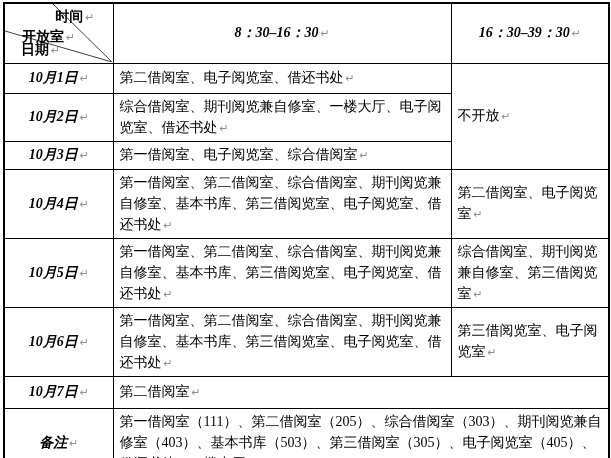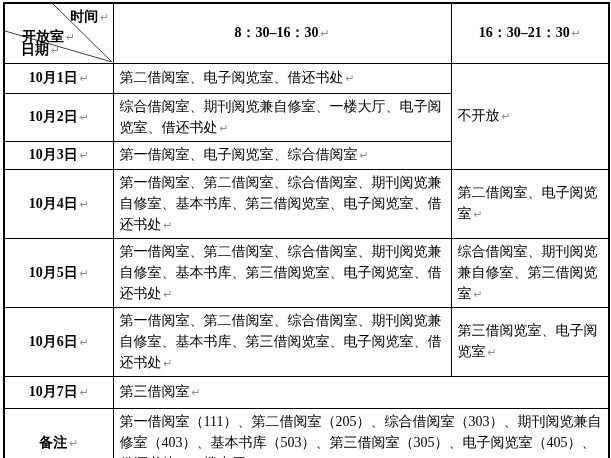--- a/index.html
+++ b/index.html
@@ -26,21 +26,21 @@
     border: 2px solid #000000;
     font-size: 14px;
     line-height: 21px;
   }
   table.schedule td {
     border: 1px solid #000000;
     padding: 2px 6px;
     vertical-align: middle;
     overflow: hidden;
   }
-  td.center { text-align: center; }
+  td.center { text-align: center; font-style: italic; }
   td.left   { text-align: left; }
   .bold     { font-weight: bold; }
   
   .pm {
     color: #909090;
     font-size: 11px;
     margin-left: 2px;
     font-family: "DejaVu Sans", sans-serif;
     font-weight: normal;
   }
@@ -49,21 +49,21 @@
     position: relative;
     padding: 0;
   }
   td.corner svg {
     position: absolute;
     left: 0; top: 0;
     width: 107px; height: 58px;
   }
   .corner-time {
     position: absolute;
-    top: 2px; right: 3px;
+    top: 2px; right: 18px;
     font-weight: bold;
     white-space: nowrap;
   }
   .corner-room {
     position: absolute;
     top: 22px; left: 17px;
     font-weight: bold;
     white-space: nowrap;
   }
   .corner-date {
@@ -89,21 +89,21 @@
       <td class="corner">
         <svg viewBox="0 0 107 58">
           <line x1="107" y1="58" x2="48" y2="0" stroke="#404040" stroke-width="1"></line>
           <line x1="107" y1="58" x2="0" y2="27" stroke="#404040" stroke-width="1"></line>
         </svg>
         <span class="corner-time"><span>时间</span><span class="pm">↵</span></span>
         <span class="corner-room"><span>开放室</span><span class="pm">↵</span></span>
         <span class="corner-date"><span>日期</span><span class="pm">↵</span></span>
       </td>
       <td class="center bold"><span>8：30–16：30</span><span class="pm">↵</span></td>
-      <td class="center bold"><span>16：30–21：30</span><span class="pm">↵</span></td>
+      <td class="center bold"><span>16：30–39：30</span><span class="pm">↵</span></td>
     </tr>
 
     <tr style="height:30px">
       <td class="center bold"><span>10月1日</span><span class="pm">↵</span></td>
       <td class="left"><span>第二借阅室、电子阅览室、借还书处</span><span class="pm">↵</span></td>
       <td class="left" rowspan="3"><span>不开放</span><span class="pm">↵</span></td>
     </tr>
 
     <tr style="height:45px">
       <td class="center bold"><span>10月2日</span><span class="pm">↵</span></td>
@@ -128,21 +128,21 @@
     </tr>
 
     <tr style="height:64px">
       <td class="center bold"><span>10月6日</span><span class="pm">↵</span></td>
       <td class="left"><span>第一借阅室、第二借阅室、综合借阅室、期刊阅览兼自修室、基本书库、第三借阅览室、电子阅览室、借还书处</span><span class="pm">↵</span></td>
       <td class="left"><span>第三借阅览室、电子阅览室</span><span class="pm">↵</span></td>
     </tr>
 
     <tr style="height:32px">
       <td class="center bold"><span>10月7日</span><span class="pm">↵</span></td>
-      <td class="left" colspan="2"><span>第三借阅室</span><span class="pm">↵</span></td>
+      <td class="left" colspan="2"><span>第二借阅室</span><span class="pm">↵</span></td>
     </tr>
 
     <tr style="height:61px">
       <td class="center bold"><span>备注</span><span class="pm">↵</span></td>
       <td class="left" colspan="2"><span>第一借阅室（111）、第二借阅室（205）、综合借阅室（303）、期刊阅览兼自修室（403）、基本书库（503）、第三借阅室（305）、电子阅览室（405）、借还书处（一楼大厅）</span><span class="pm">↵</span></td>
     </tr>
   </tbody>
     </table>
 </div>
 

